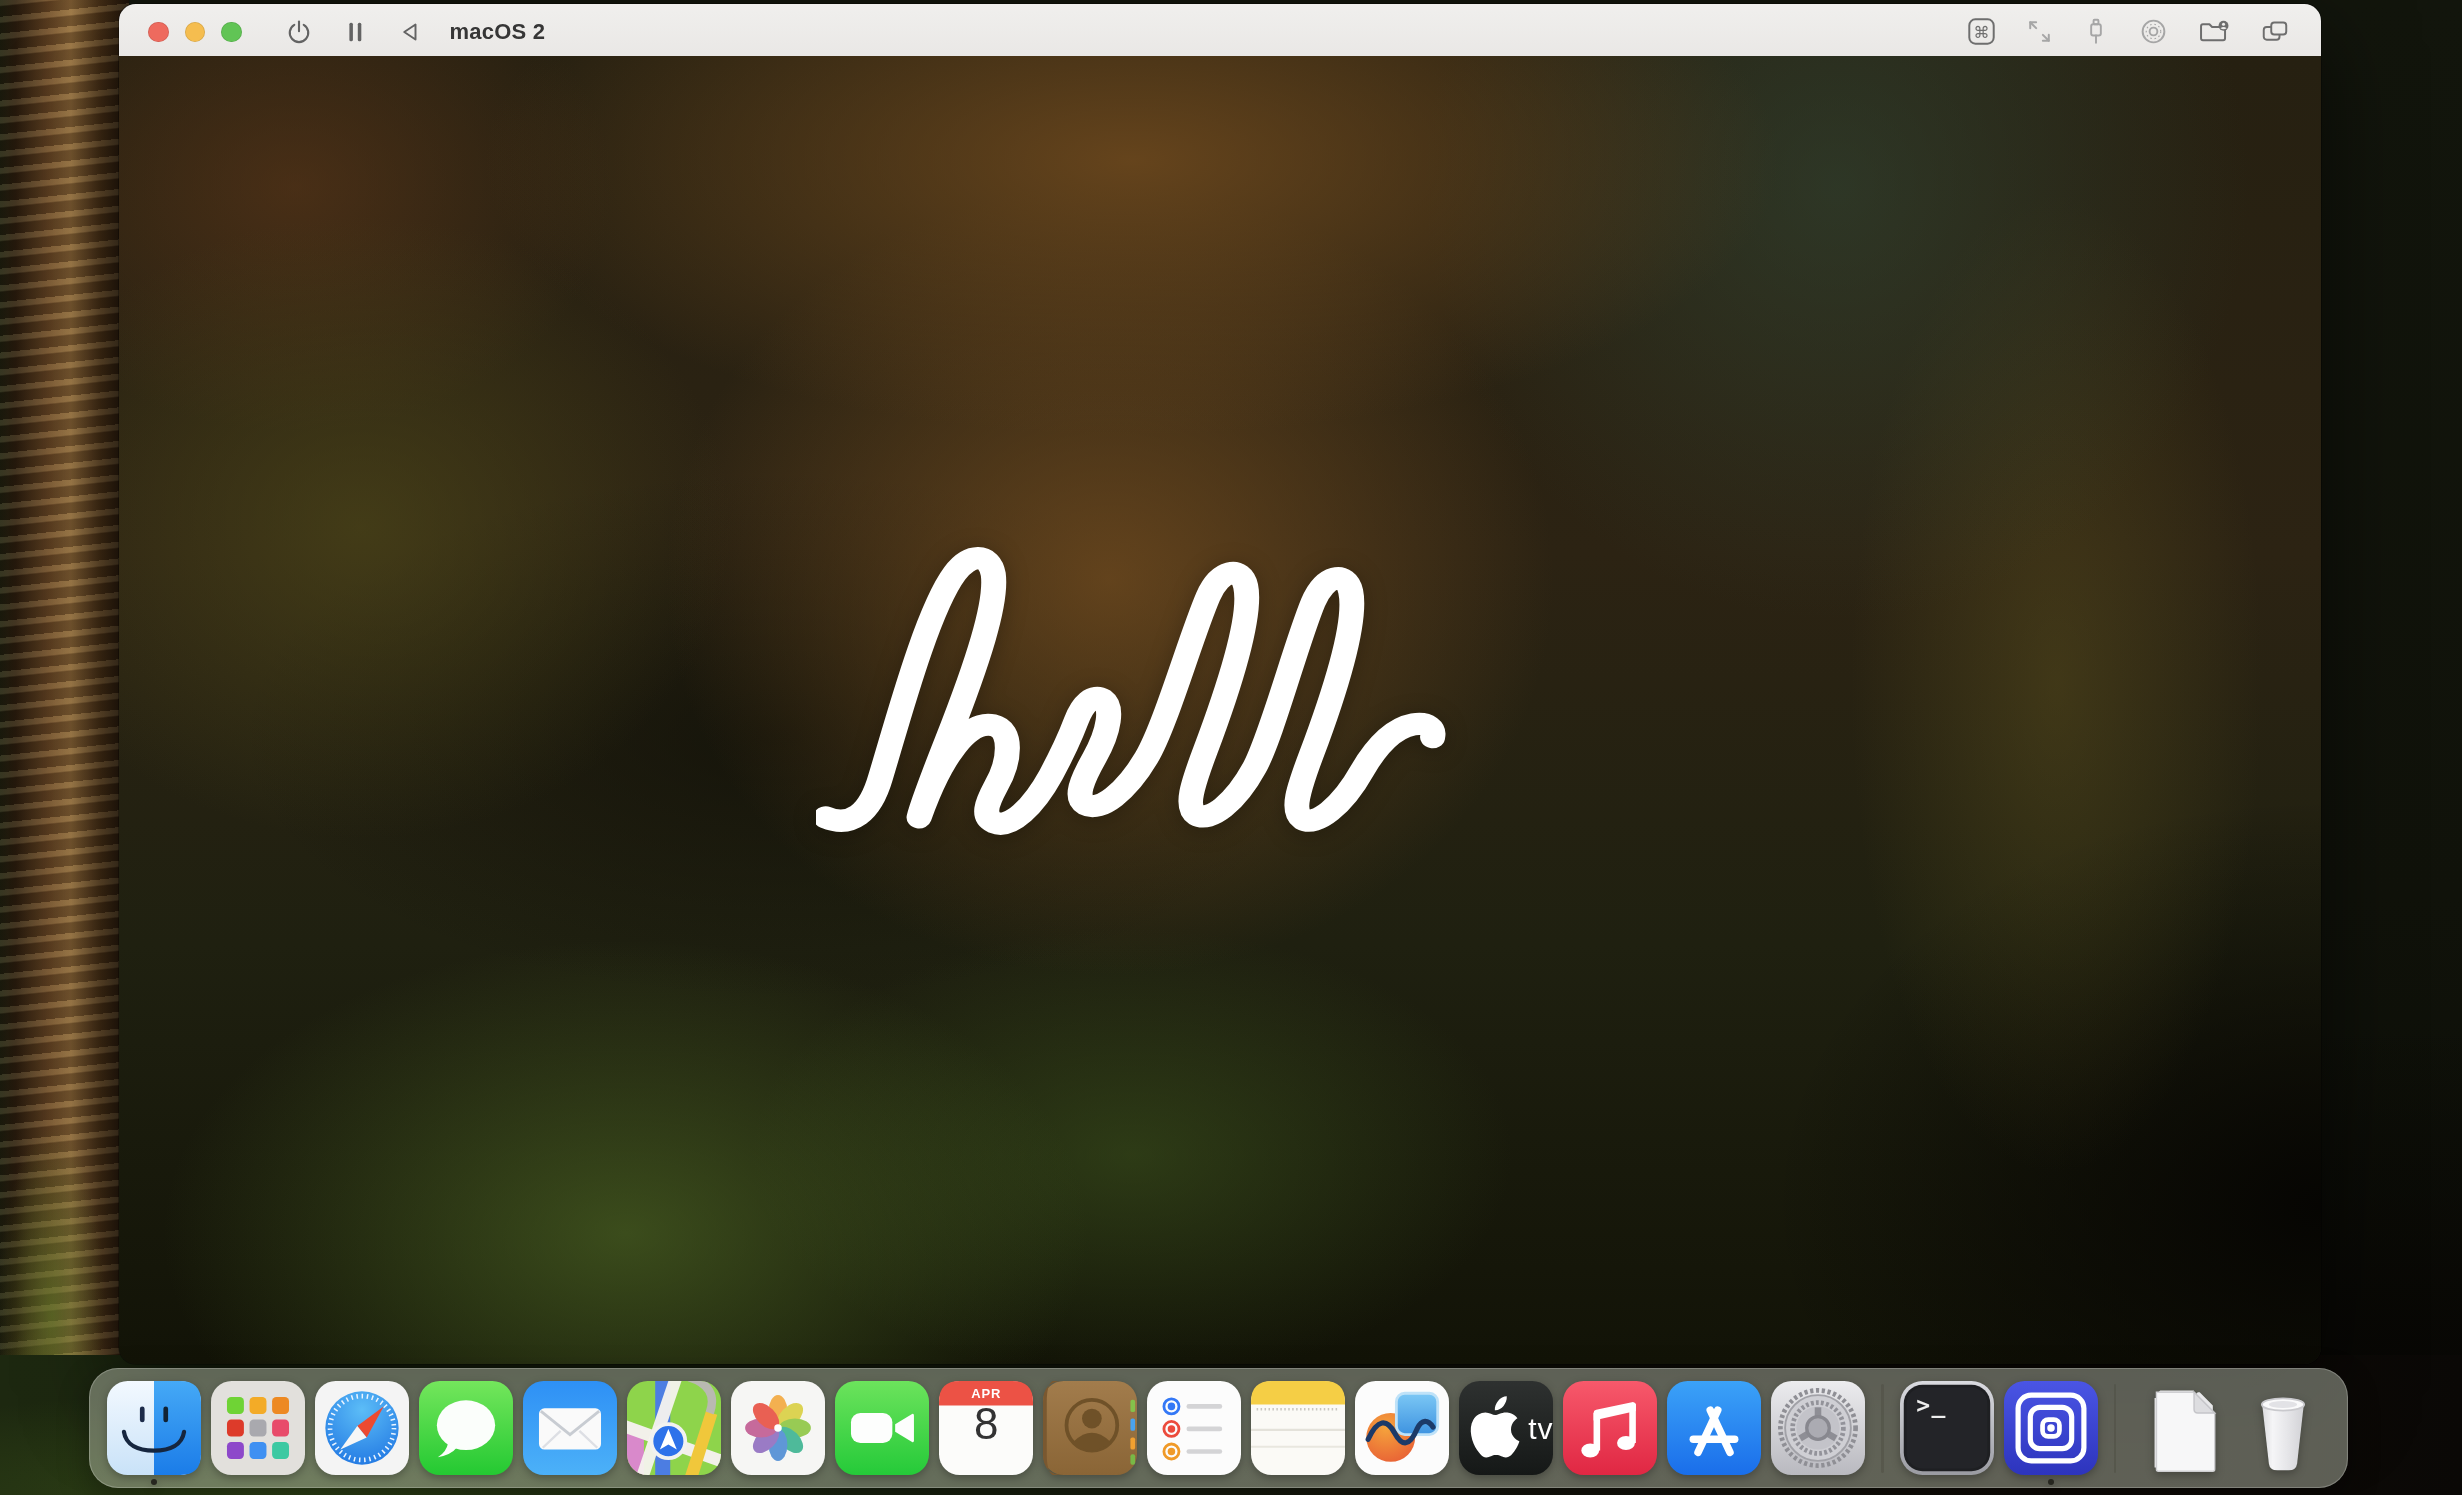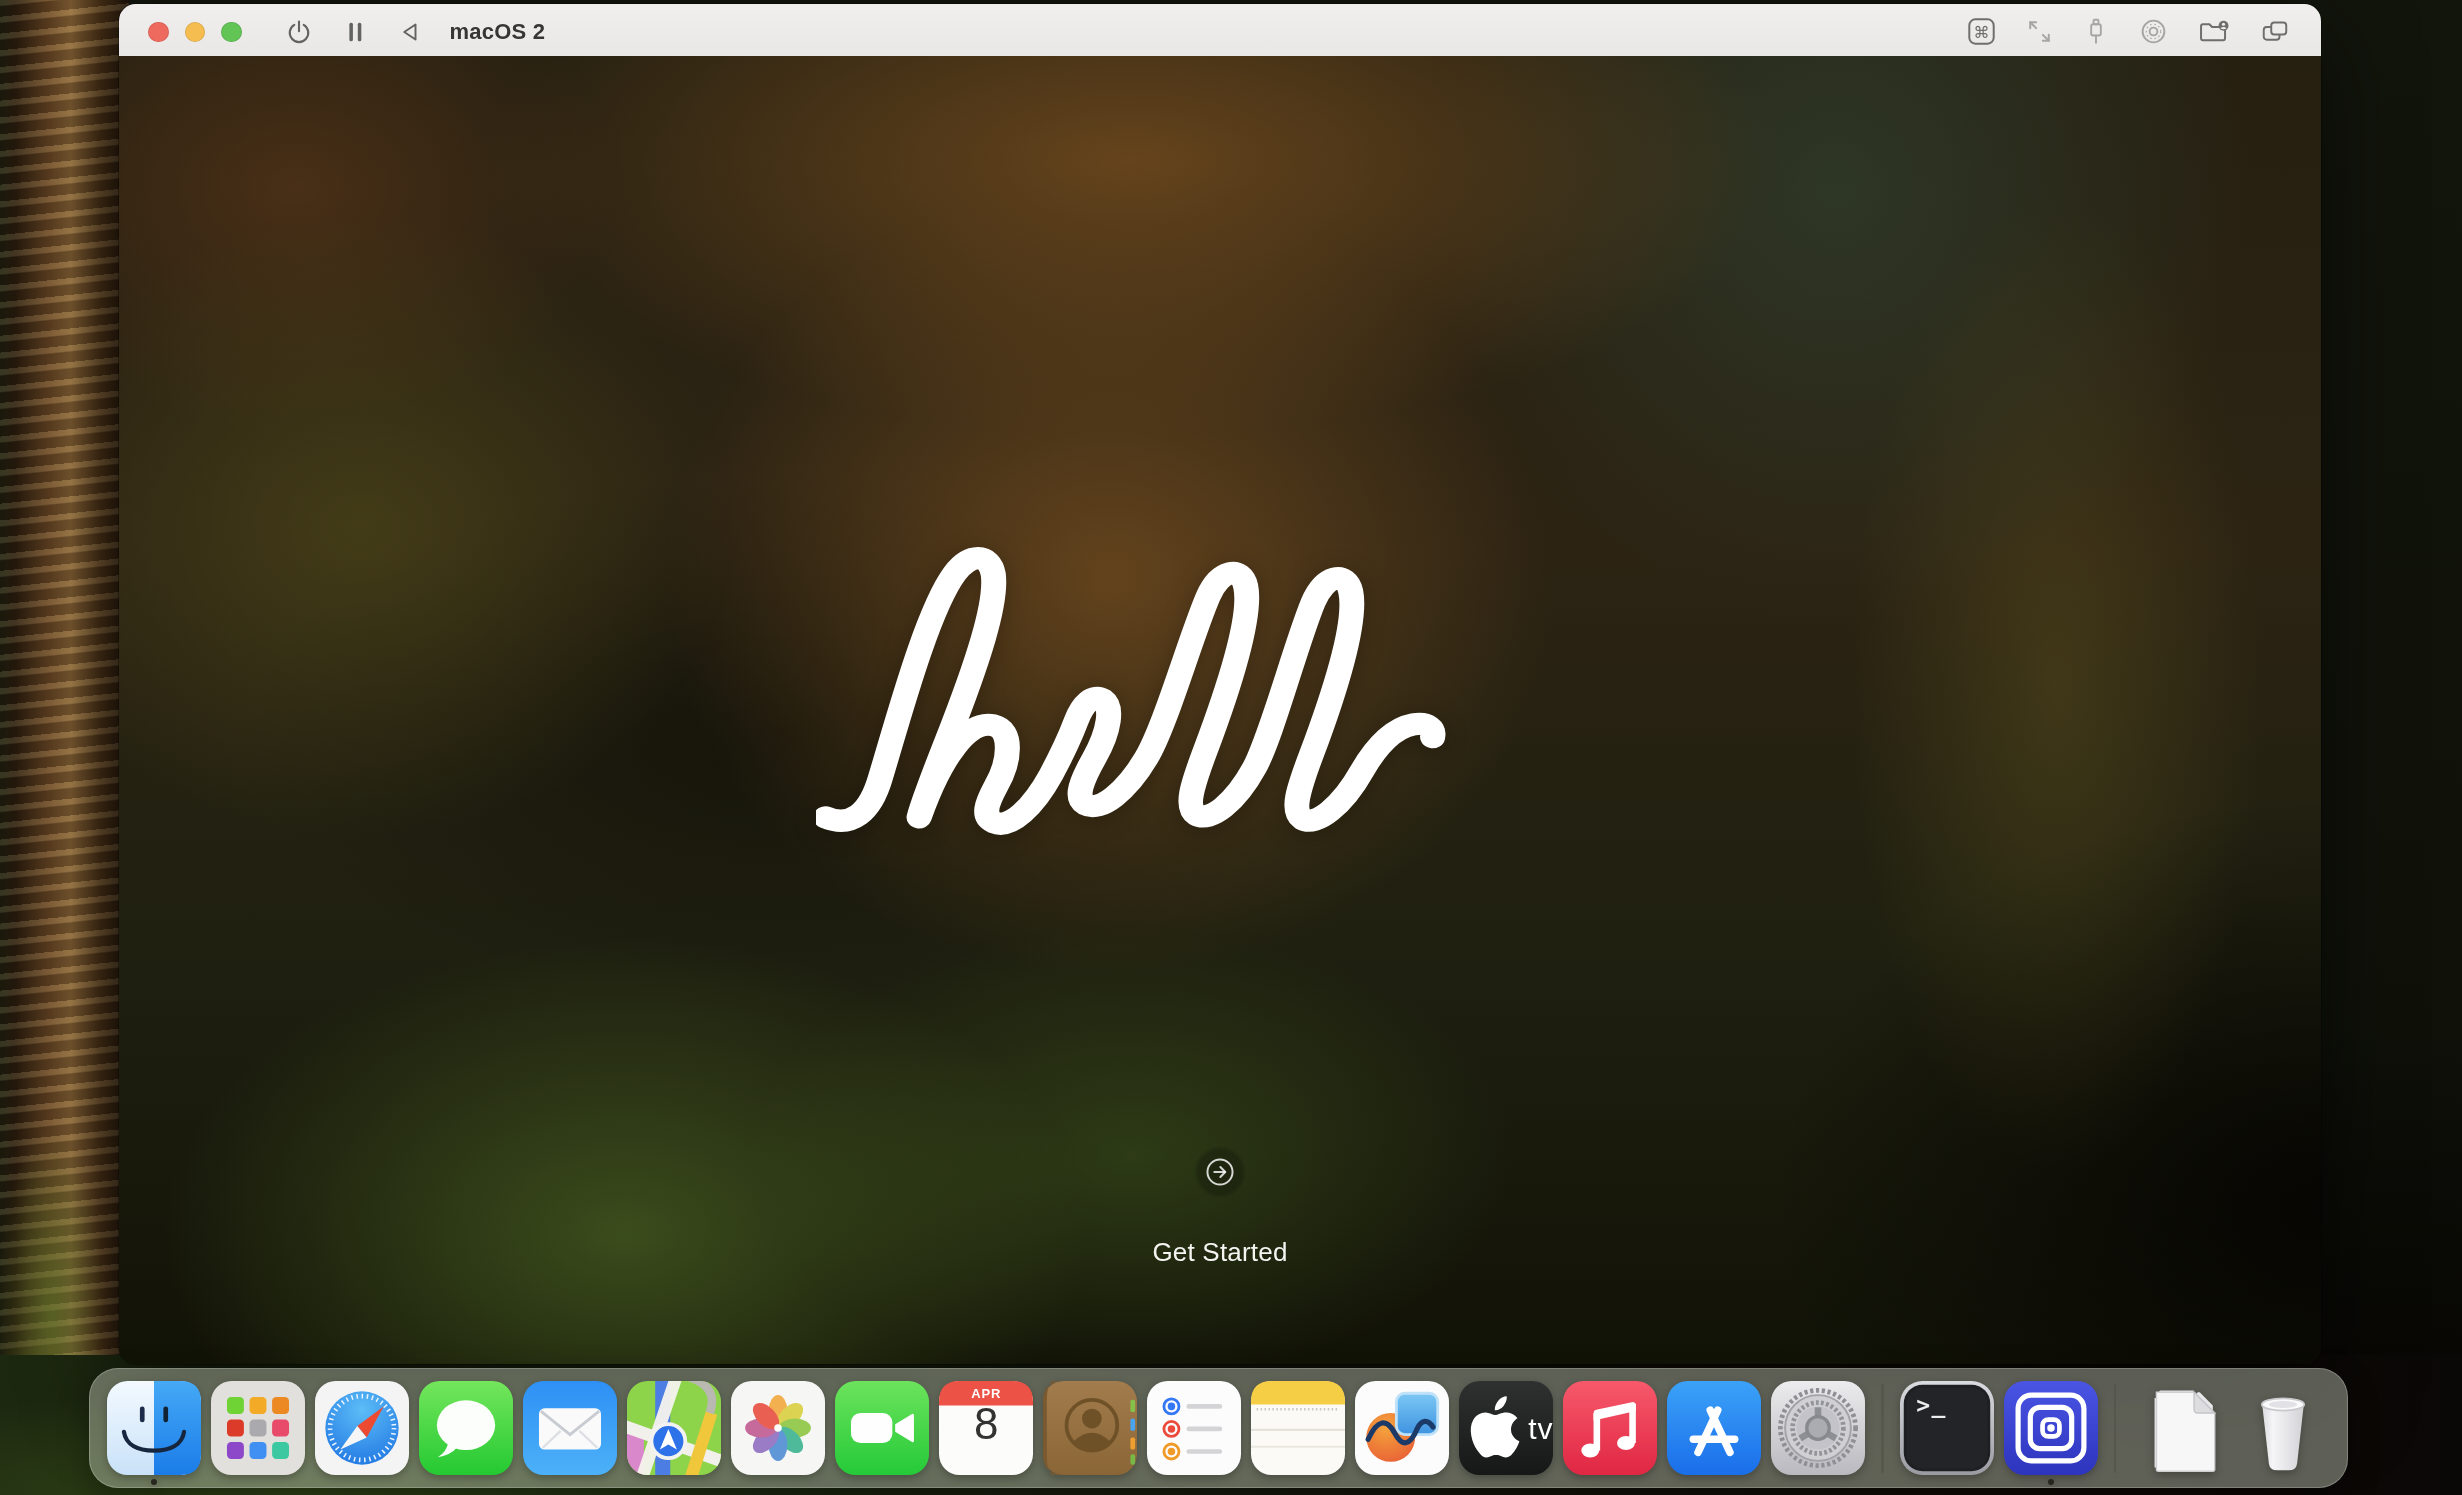--- a/index.html
+++ b/index.html
@@ -189,30 +189,20 @@
           C 437 351 463 328 483 287
           C 501 250 526 142 544 93
           C 556 61 578 55 583 80
           C 589 112 571 185 542 272
           C 529 311 521 337 533 347
           C 547 356 574 332 595 290
           C 611 259 629 240 648 236
           C 663 233 670 241 668 251"></path>
       </svg>
 
-      <div class="get-started">
-        <button class="arrow-halo">
-          <svg width="38" height="38" viewBox="0 0 50 50" fill="none" stroke="rgba(255,255,255,.82)" stroke-width="2.6" stroke-linecap="round" stroke-linejoin="round">
-            <circle cx="25" cy="25" r="16.5"></circle>
-            <line x1="17.5" y1="25" x2="31" y2="25"></line>
-            <polyline points="25.5,18.5 32,25 25.5,31.5"></polyline>
-          </svg>
-        </button>
-        <div class="gs-label">Get Started</div>
-      </div>
     </div>
   </div>
 
   <div class="dock">
 
     <button class="dock-item running">
       <svg viewBox="0 0 100 100">
         <defs>
           <linearGradient id="finL" x1="0" y1="0" x2="0" y2="1">
               <stop offset="0" stop-color="#f3f9ff"></stop>

